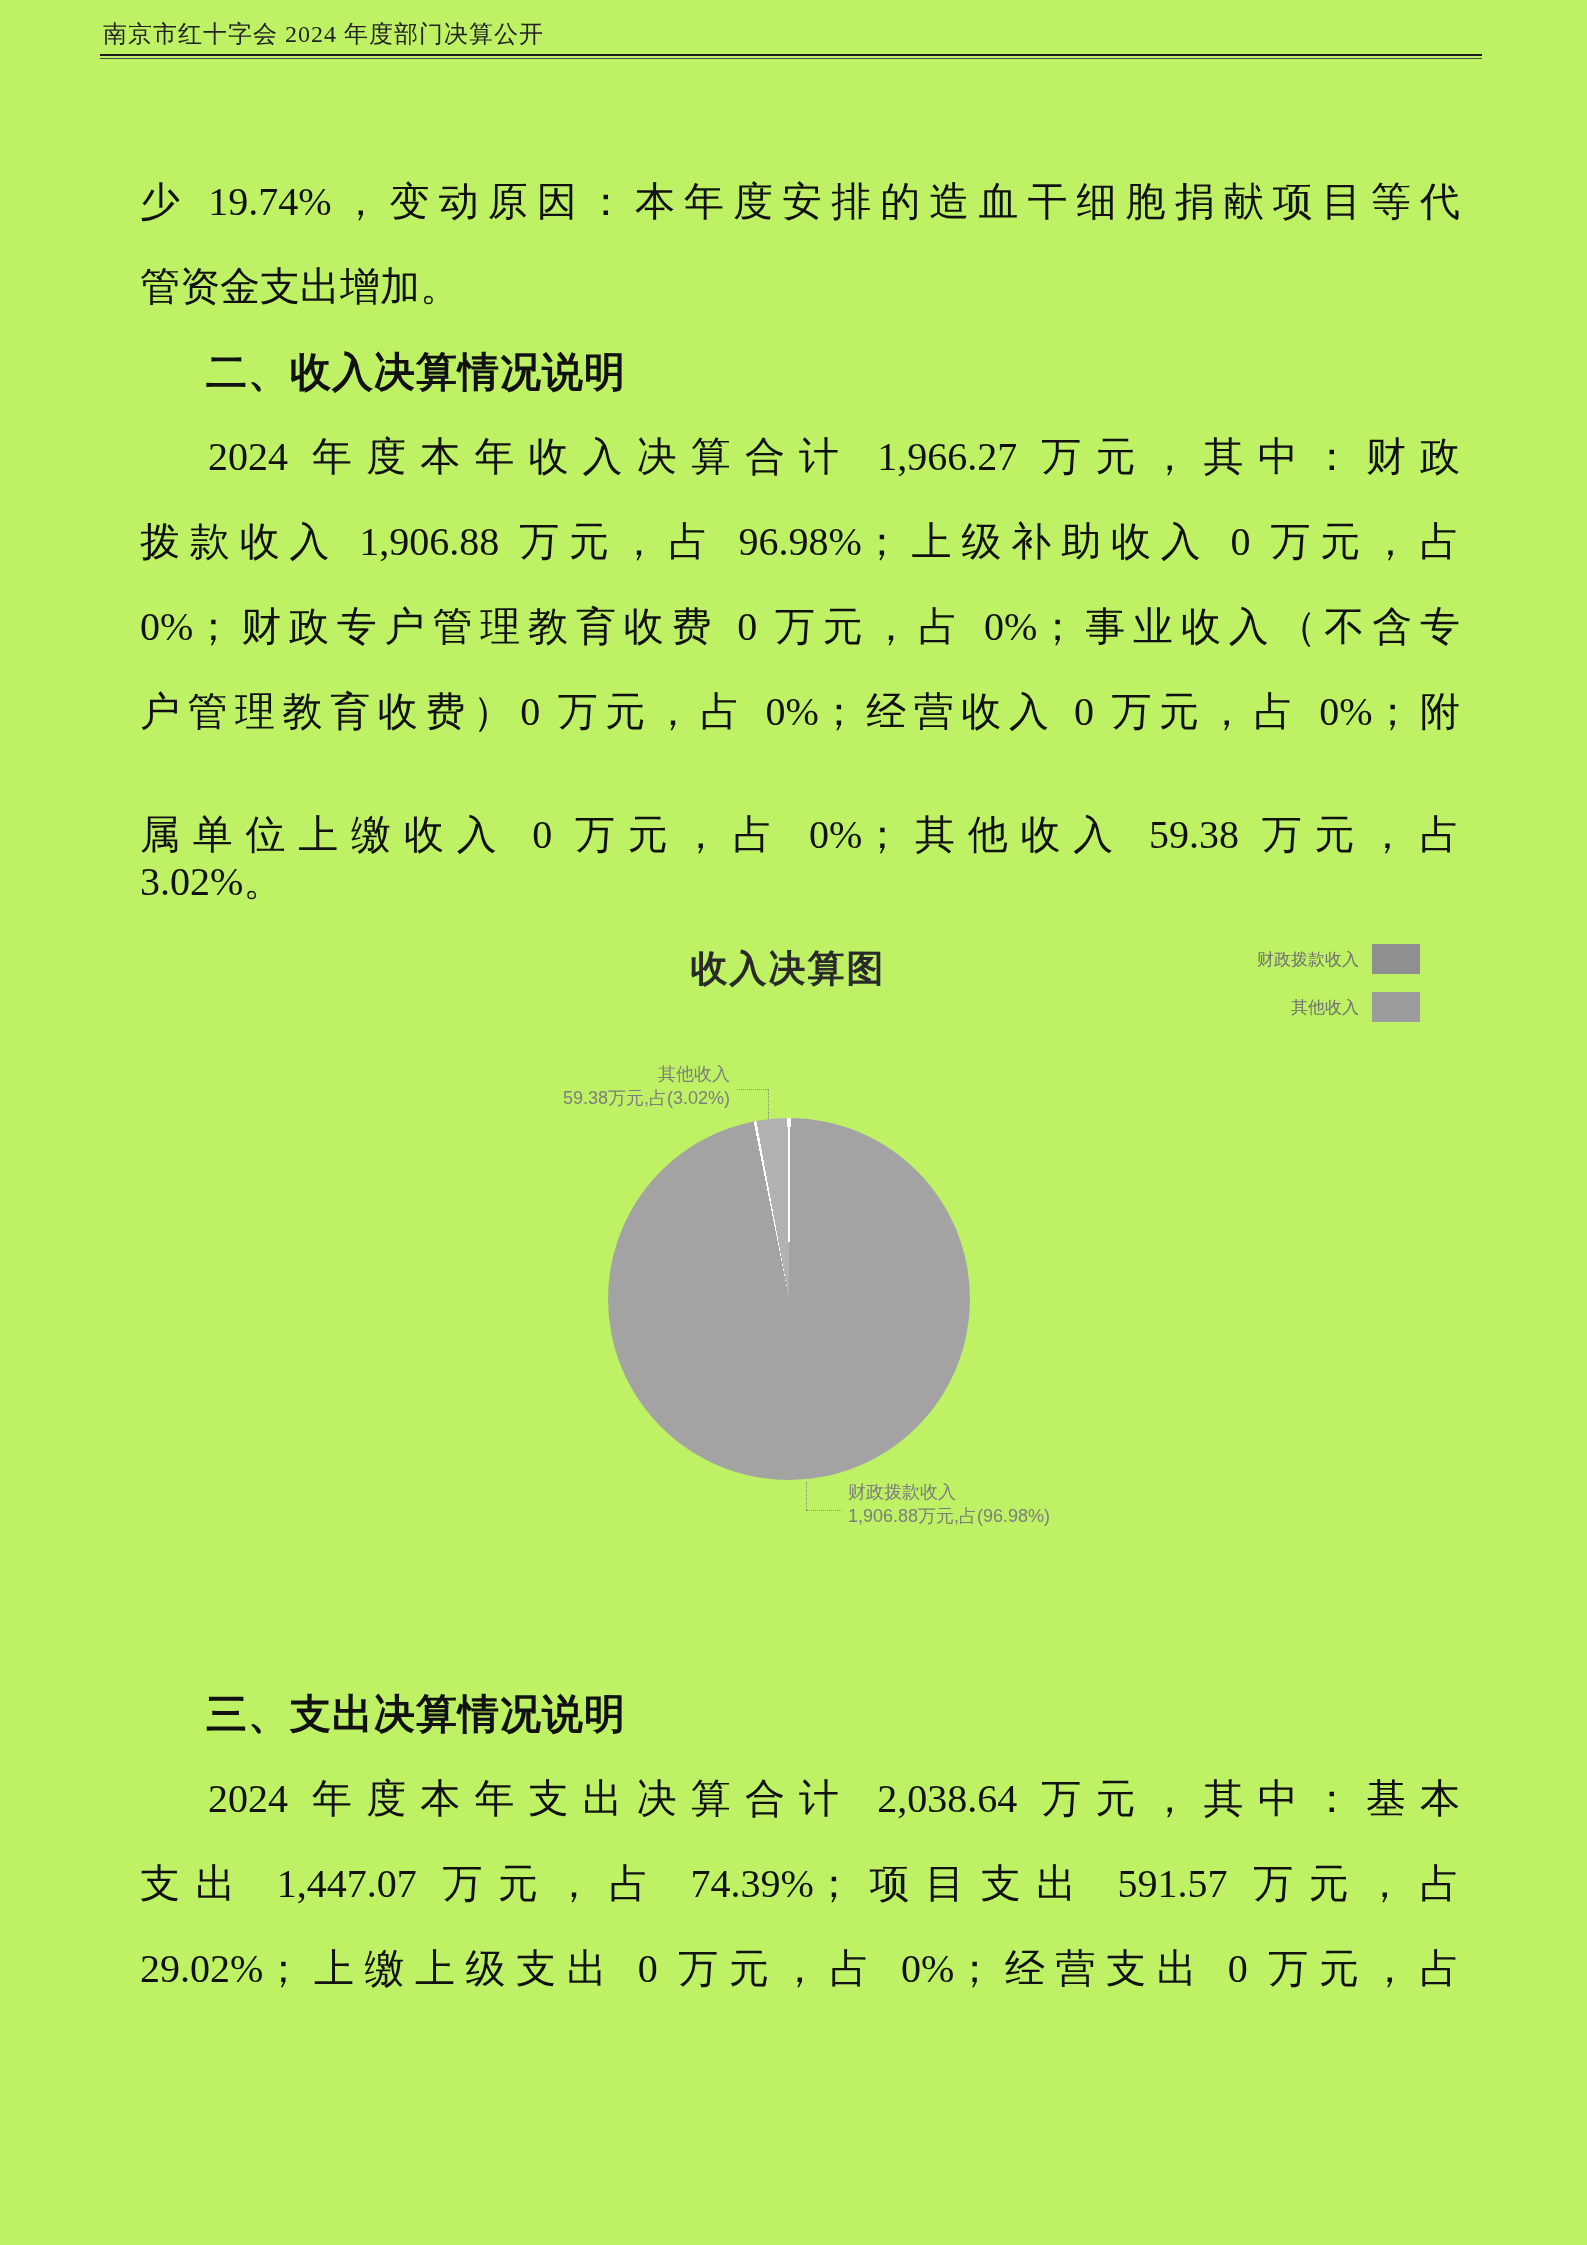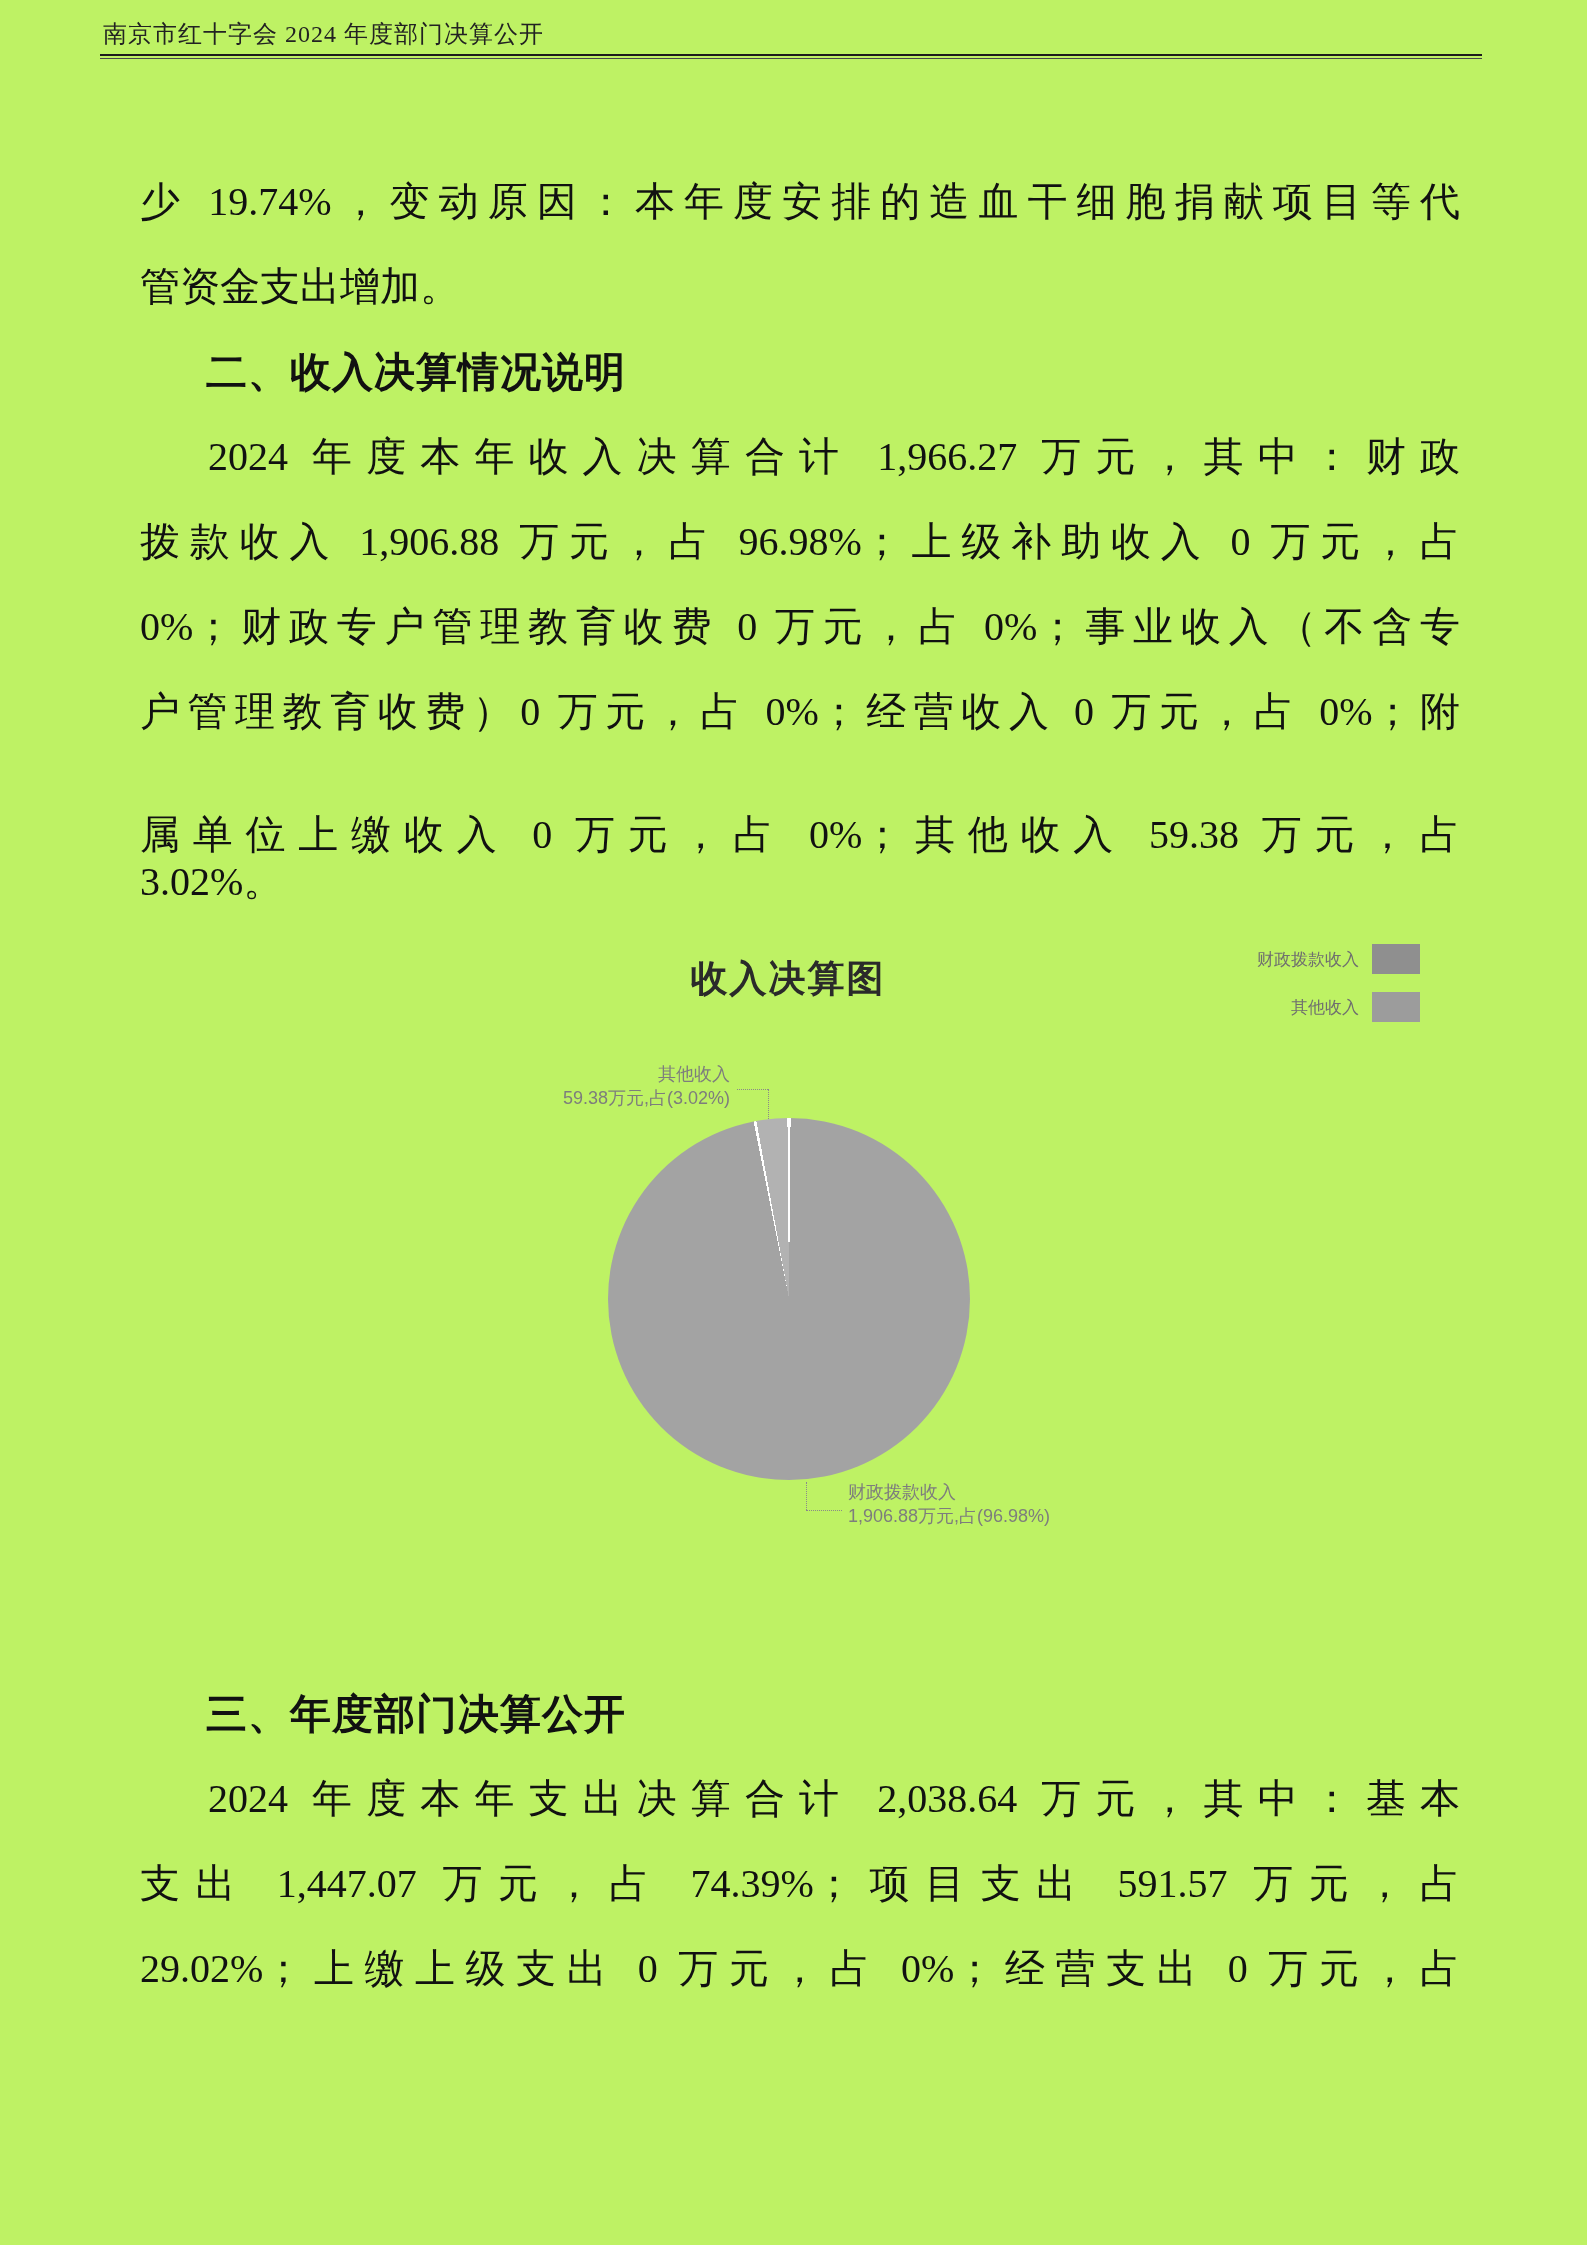--- a/index.html
+++ b/index.html
@@ -68,21 +68,20 @@
   .chart-title {
     position: absolute;
     left: 788px; top: 944px;
     transform: translateX(-50%);
     font-family: "Liberation Sans", "DejaVu Sans", sans-serif;
     font-weight: 700;
     font-size: 37px;
     letter-spacing: 2px;
     color: #2a2a2a;
     white-space: nowrap;
-    margin-top: 10px;
   }
   .legend {
     position: absolute;
     right: 167px; top: 944px;
     display: flex;
     flex-direction: column;
     gap: 18px;
     align-items: flex-end;
   }
   .legend-row {
@@ -158,21 +157,21 @@
     <div class="line" style="top:263px">管资金支出增加。</div>
 
     <div class="line heading" style="top:348px">二、收入决算情况说明</div>
     <div class="line full indent" style="top:433px">2024 年度本年收入决算合计 1,966.27 万元，其中：财政</div>
     <div class="line full" style="top:518px">拨款收入 1,906.88 万元，占 96.98%；上级补助收入 0 万元，占</div>
     <div class="line full" style="top:603px">0%；财政专户管理教育收费 0 万元，占 0%；事业收入（不含专</div>
     <div class="line full" style="top:688px">户管理教育收费）0 万元，占 0%；经营收入 0 万元，占 0%；附</div>
     <div class="line full" style="top:811px">属单位上缴收入 0 万元，占 0%；其他收入 59.38 万元，占</div>
     <div class="line" style="top:858px">3.02%。</div>
 
-    <div class="line heading" style="top:1690px">三、年度部门决算公开</div>
+    <div class="line heading" style="top:1690px">三、支出决算情况说明</div>
     <div class="line full indent" style="top:1775px">2024 年度本年支出决算合计 2,038.64 万元，其中：基本</div>
     <div class="line full" style="top:1860px">支出 1,447.07 万元，占 74.39%；项目支出 591.57 万元，占</div>
     <div class="line full" style="top:1945px">29.02%；上缴上级支出 0 万元，占 0%；经营支出 0 万元，占</div>
   </div>
 
   <div class="chart-title">收入决算图</div>
 
   <div class="legend">
     <div class="legend-row">
       <span class="legend-label">财政拨款收入</span>

